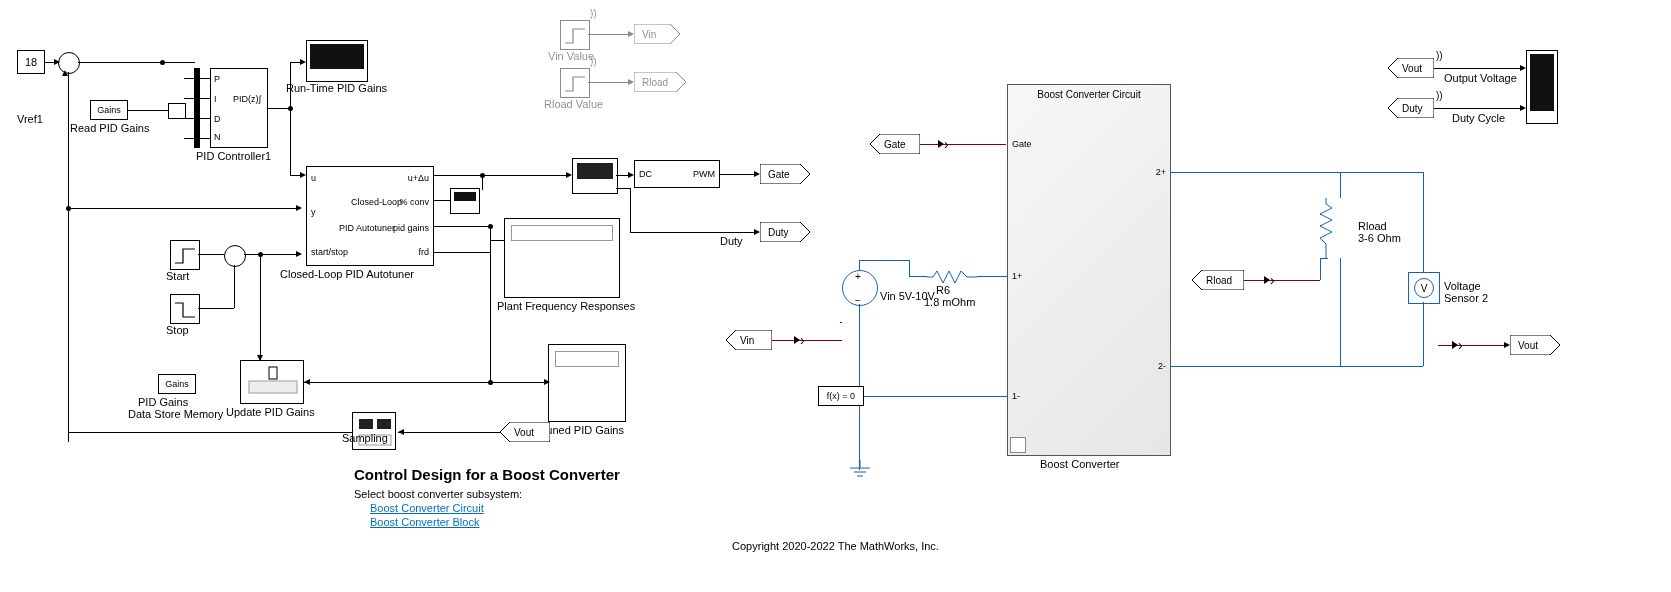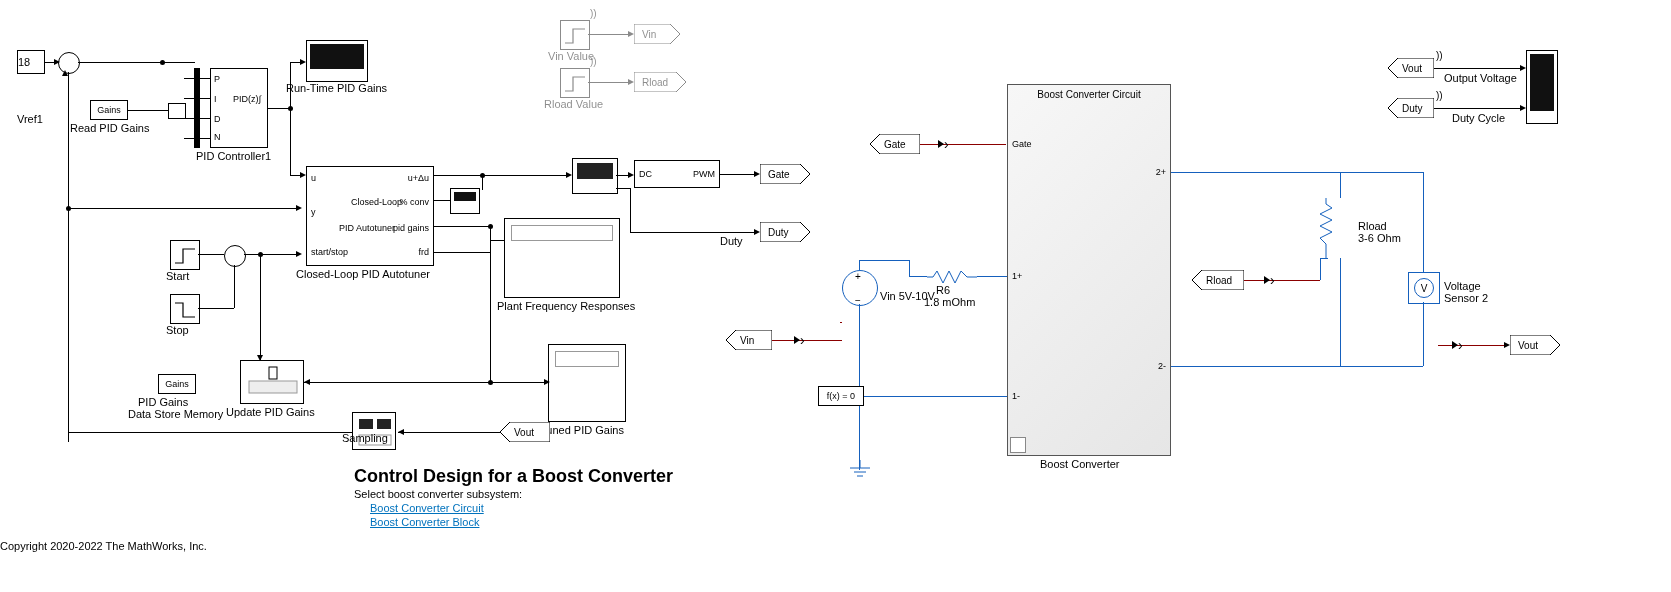--- a/index.html
+++ b/index.html
@@ -38,21 +38,21 @@
 .stepblk svg { width:100%; height:100%; }
 .dot { position:absolute; width:5px; height:5px; background:#000; border-radius:50%; }
 .sum { position:absolute; width:20px; height:20px; border:1px solid #000; border-radius:50%; background:#fff; }
 .mux { position:absolute; width:6px; background:#000; }
 </style>
 </head>
 <body>
 
 <div class="canvas">
 
-  <div class="block" style="left:17px; top:50px; width:28px; height:24px; text-align:left; line-height:22px;">18</div>
+  <div class="block" style="left:17px; top:50px; width:28px; height:24px; text-align:center; line-height:22px;">18</div>
   <div class="label" style="left:17px; top:77px; width:28px;margin-top:36px;">Vref1</div>
 
   <div class="sum" style="left:58px; top:52px;"></div>
   <div class="hline" style="left:45px; top:62px; width:13px;"></div>
   <div class="arrowhead arrow-right" style="left:54px; top:59px;"></div>
 
   <div class="hline" style="left:78px; top:62px; width:107px;"></div>
   <div class="dot" style="left:160px; top:60px;"></div>
 
   <div class="block" style="left:90px; top:100px; width:38px; height:20px; text-align:center; line-height:18px; font-size:9px;">Gains</div>
@@ -99,21 +99,21 @@
     <div class="port-label" style="left:4px; top:6px;">u</div>
     <div class="port-label" style="left:4px; top:40px;">y</div>
     <div class="port-label" style="left:4px; top:80px;">start/stop</div>
     <div class="port-label" style="right:4px; top:6px;">u+Δu</div>
     <div class="port-label" style="right:4px; top:30px;">% conv</div>
     <div class="port-label" style="left:44px; top:30px;">Closed-Loop</div>
     <div class="port-label" style="left:32px; top:56px;">PID Autotuner</div>
     <div class="port-label" style="right:4px; top:56px;">pid gains</div>
     <div class="port-label" style="right:4px; top:80px;">frd</div>
   </div>
-  <div class="label" style="left:296px; top:268px; width:148px;">Closed-Loop PID Autotuner</div>
+  <div class="label" style="left:280px; top:268px; width:148px;">Closed-Loop PID Autotuner</div>
 
   <div class="vline" style="left:68px; top:72px; height:370px;"></div>
   <div class="arrowhead arrow-right" style="left:62px; top:70px; transform:rotate(-90deg);"></div>
   <div class="hline" style="left:68px; top:208px; width:232px;"></div>
   <div class="arrowhead arrow-right" style="left:296px; top:205px;"></div>
   <div class="dot" style="left:66px; top:206px;"></div>
 
   <div class="stepblk" style="left:170px; top:240px;">
     <svg viewBox="0 0 28 28">
         <path d="M4 22 L12 22 L12 8 L24 8" stroke="#000" fill="none" stroke-width="1.2"></path>
@@ -386,20 +386,20 @@
     </div>
   <div class="hline" style="left:1434px; top:108px; width:90px;"></div>
   <div class="arrowhead arrow-right" style="left:1520px; top:105px;"></div>
   <div style="position:absolute; left:1436px; top:90px; font-size:10px;">))</div>
   <div class="label" style="left:1452px; top:112px;">Duty Cycle</div>
 
   <div class="scope" style="left:1526px; top:50px; width:30px; height:72px;">
       <div class="scope-inner"></div>
     </div>
 
-  <div style="position:absolute; left:354px; top:466px; font-weight:bold; font-size:18px;">Control Design for a Boost Converter</div>
+  <div style="position:absolute; left:354px; top:466px; font-weight:bold; font-size:15px;">Control Design for a Boost Converter</div>
   <div style="position:absolute; left:354px; top:488px;">Select boost converter subsystem:</div>
   <a href="#" class="link" style="position:absolute; left:370px; top:502px;">Boost Converter Circuit</a>
   <a href="#" class="link" style="position:absolute; left:370px; top:516px;">Boost Converter Block</a>
 
-  <div style="position:absolute; left:0; right:0; top:540px; ">Copyright 2020-2022 The MathWorks, Inc.</div>
+  <div style="position:absolute; left:0; right:0; top:540px; text-align:center;">Copyright 2020-2022 The MathWorks, Inc.</div>
 
 </div>
 
 </body></html>

